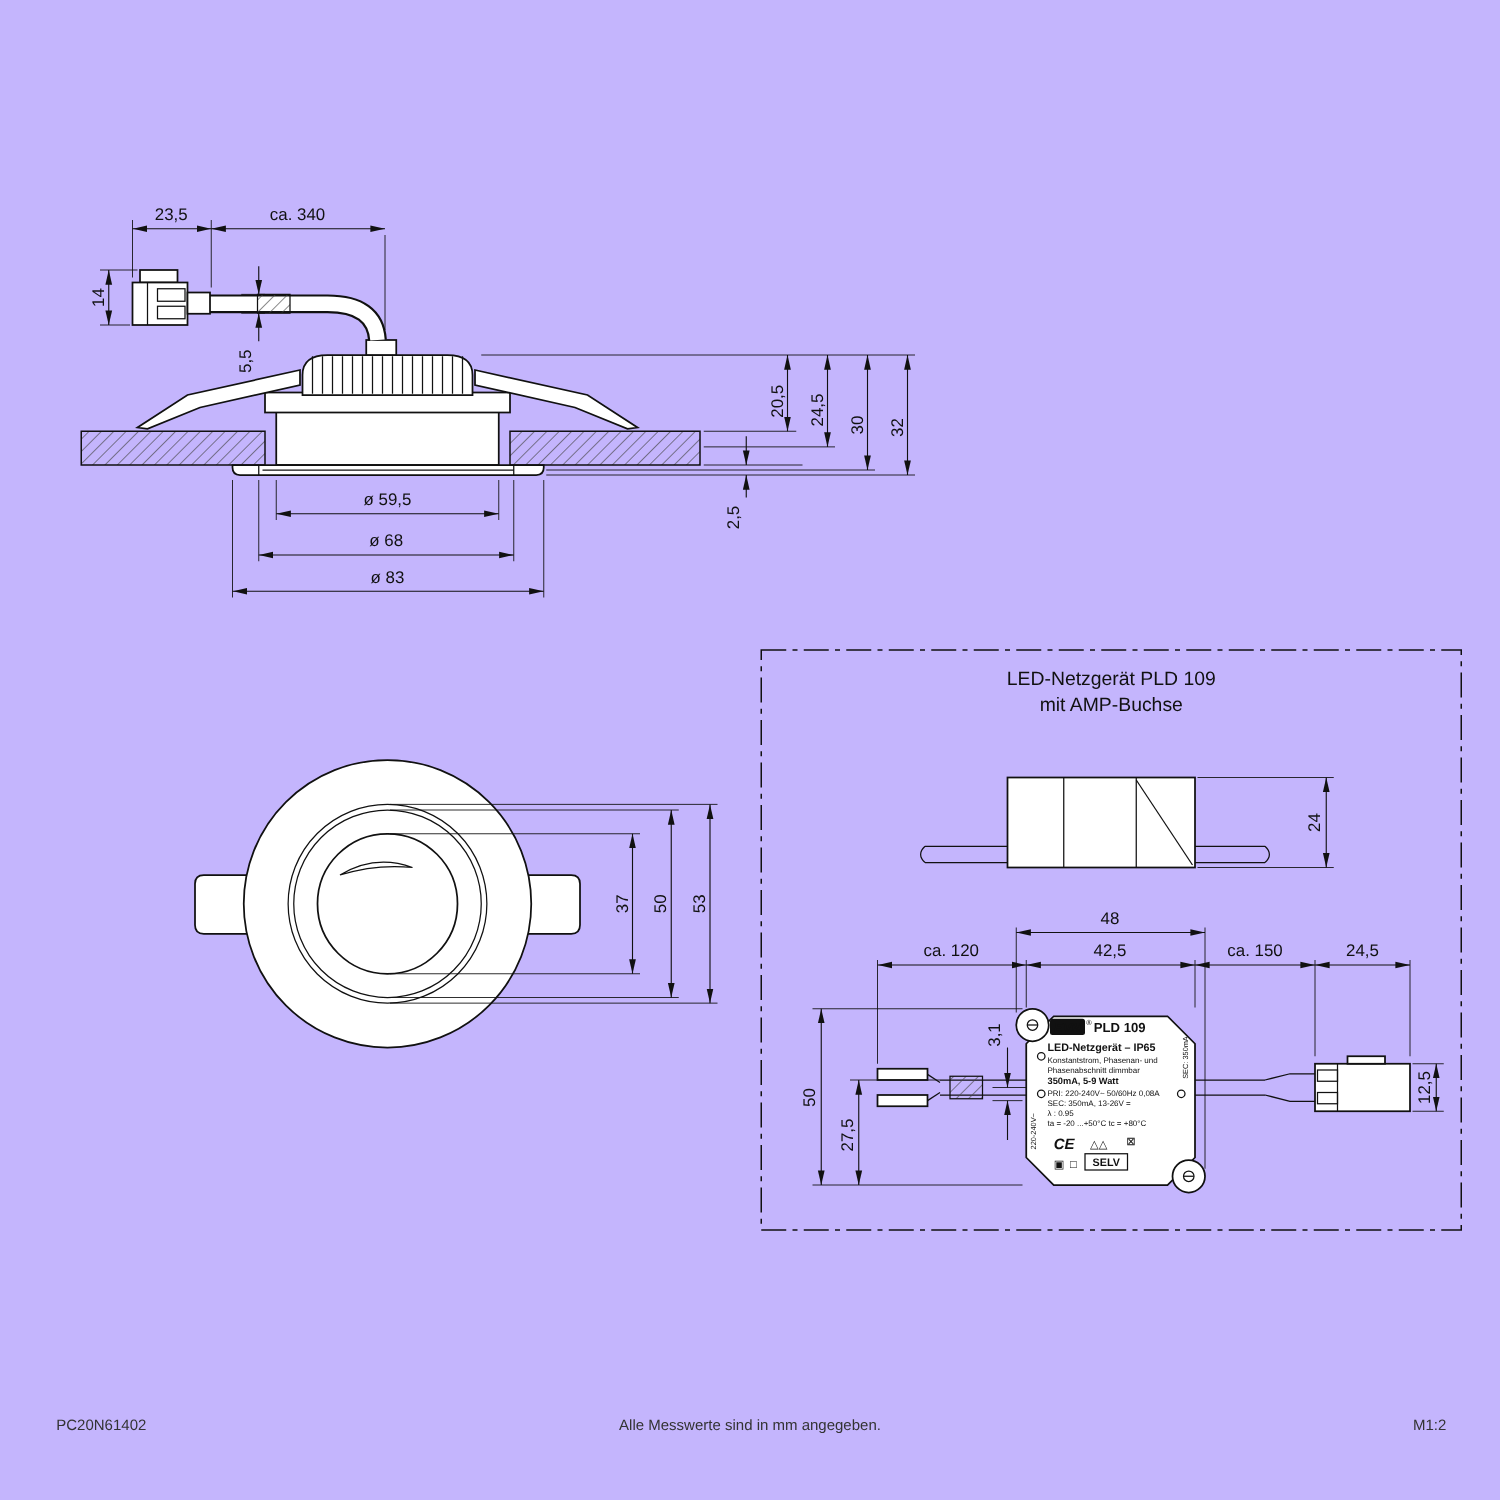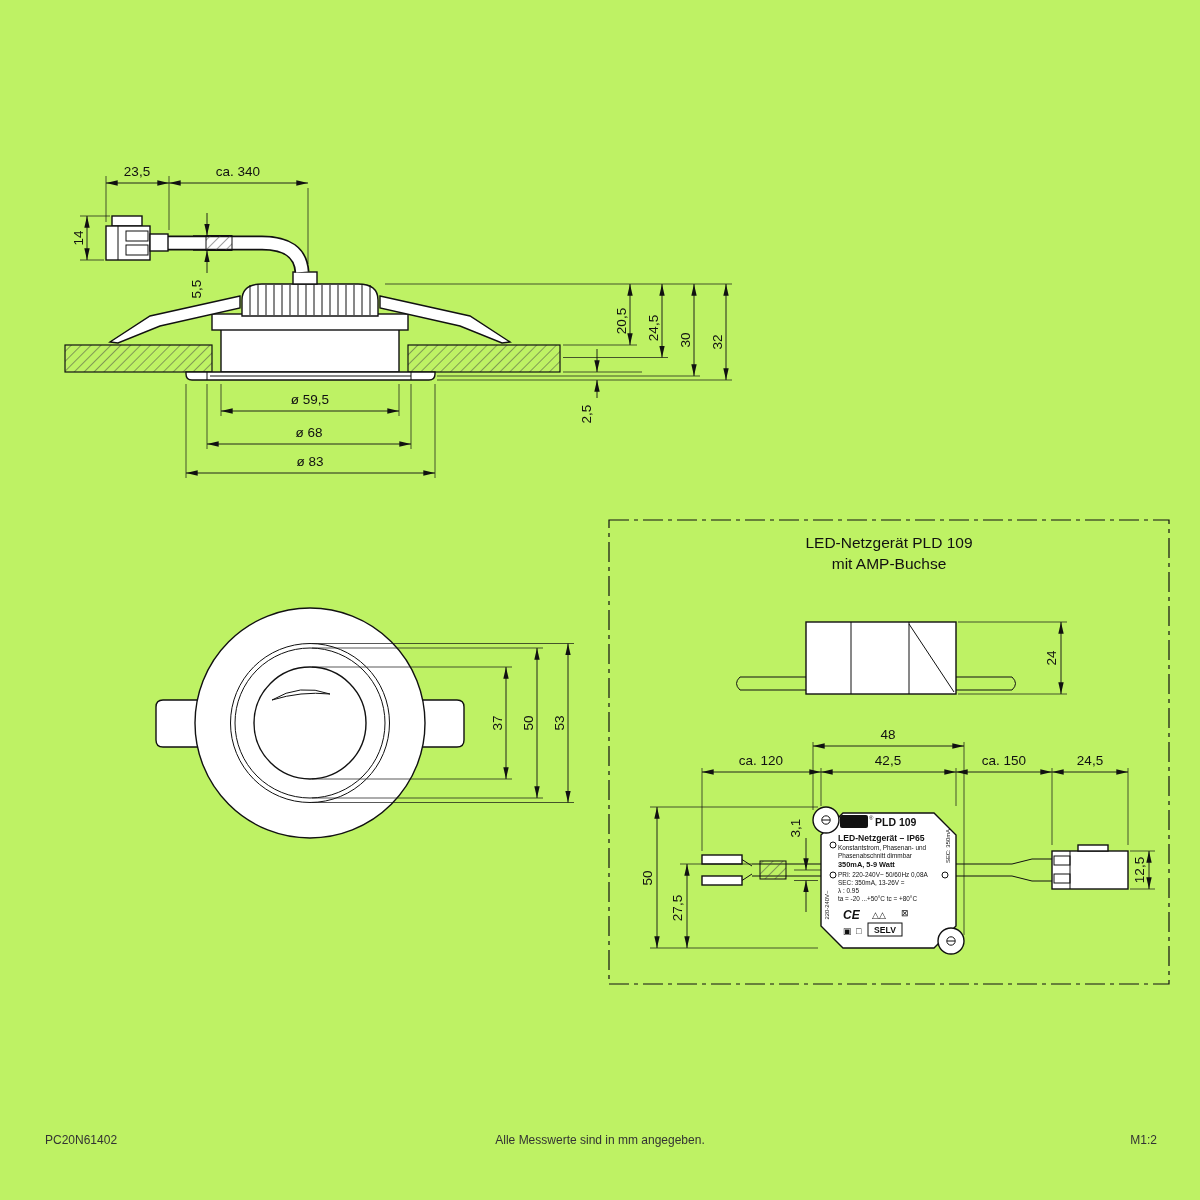--- a/index.html
+++ b/index.html
@@ -1,16 +1,16 @@
 <!DOCTYPE html>
 <html><head>
 <meta charset="utf-8">
 <style>
   html,body { margin:0; padding:0; background:#fff; }
-  #page { position:relative; width:1200px; height:1200px; background:#bef264; overflow:hidden; }
+  #page { position:relative; width:1200px; height:1200px; background:#c4b5fd; overflow:hidden; }
   svg { position:absolute; left:0; top:0; }
   text { fill:#111; font-family:"Liberation Sans", sans-serif; }
   .olw { fill:#fff; stroke:#111; stroke-width:1.4; }
   .thin{ fill:none; stroke:#111; stroke-width:1; }
   .xl  { stroke:#111; stroke-width:0.7; fill:none; }
   .dl  { stroke:#111; stroke-width:0.9; fill:none; }
   .dimt{ font-size:13.5px; }
   .title{ font-size:15.5px; }
   .foot { font-size:12px; fill:#333; }
   .t5 { font-size:5.9px; }

